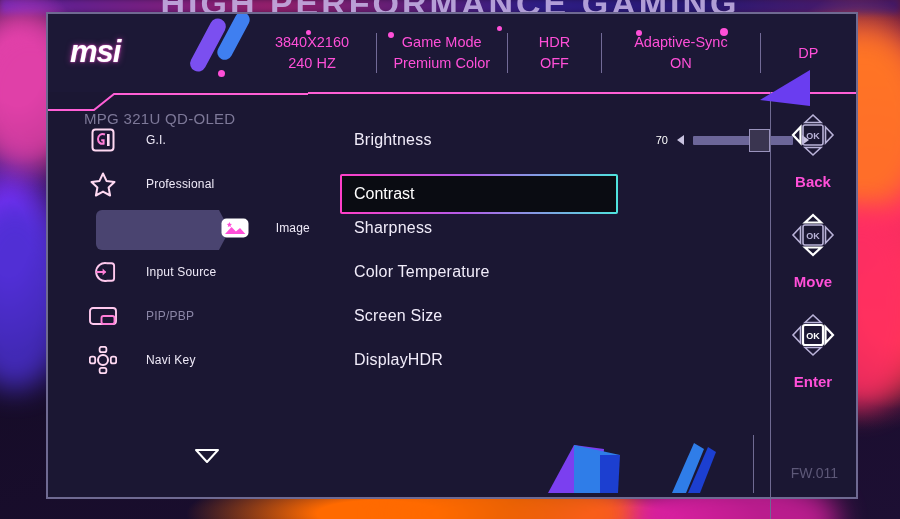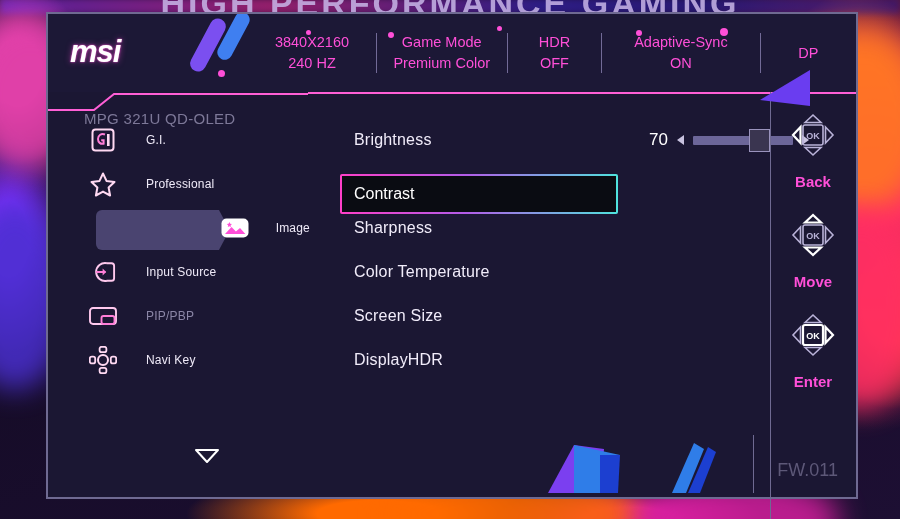--- a/index.html
+++ b/index.html
@@ -136,21 +136,21 @@
     width:100%; height:100%; background:#0a0c12;
     display:flex; align-items:center; padding-left:12px;
     font-size:16px; color:#ffffff;
   }
 
   
   .slider-row {
     position:absolute; left:596px; top:26px; width:190px; height:44px;
     display:flex; align-items:center; gap:9px;
   }
-  .sl-val { color:#ffffff; font-size:17px; width:24px; text-align:right; }
+  .sl-val { color:#ffffff; font-size:11px; width:24px; text-align:right; }
   .tri { width:0; height:0; }
   .tri-l { border-top:5px solid transparent; border-bottom:5px solid transparent; border-right:7px solid #c9c3e0; }
   .tri-r { border-top:5px solid transparent; border-bottom:5px solid transparent; border-left:7px solid #c9c3e0; }
   .track { position:relative; width:100px; height:9px; background:#6c6699; border-radius:1px; }
   .thumb {
     position:absolute; top:-7px; width:21px; height:23px;
     background:#3a3550; border:1px solid #9a93bd;
   }
 
   
@@ -159,21 +159,21 @@
     display:flex; flex-direction:column; align-items:center; gap:16px;
   }
   .rail-sep { position:absolute; left:0; top:-14px; width:1px; height:455px; background:#6f6a92; }
   .rail-btn { display:flex; flex-direction:column; align-items:center; }
   .rail-label { margin-top:5px; font-size:15px; color:#ff4fd8; font-weight:bold; }
 
   
   .deco { position:absolute; pointer-events:none; }
   .fw {
     position:absolute; right:18px; bottom:16px;
-    color:#5d5878; font-size:18px;
+    color:#5d5878; font-size:14px;
   }
   .fw-sep { position:absolute; right:102px; bottom:4px; width:1px; height:58px; background:#6f6a92; }
 </style>
 </head>
 <body>
 
 <div id="stage">
 
   <div class="wall">
     <div class="wall-band"></div>

